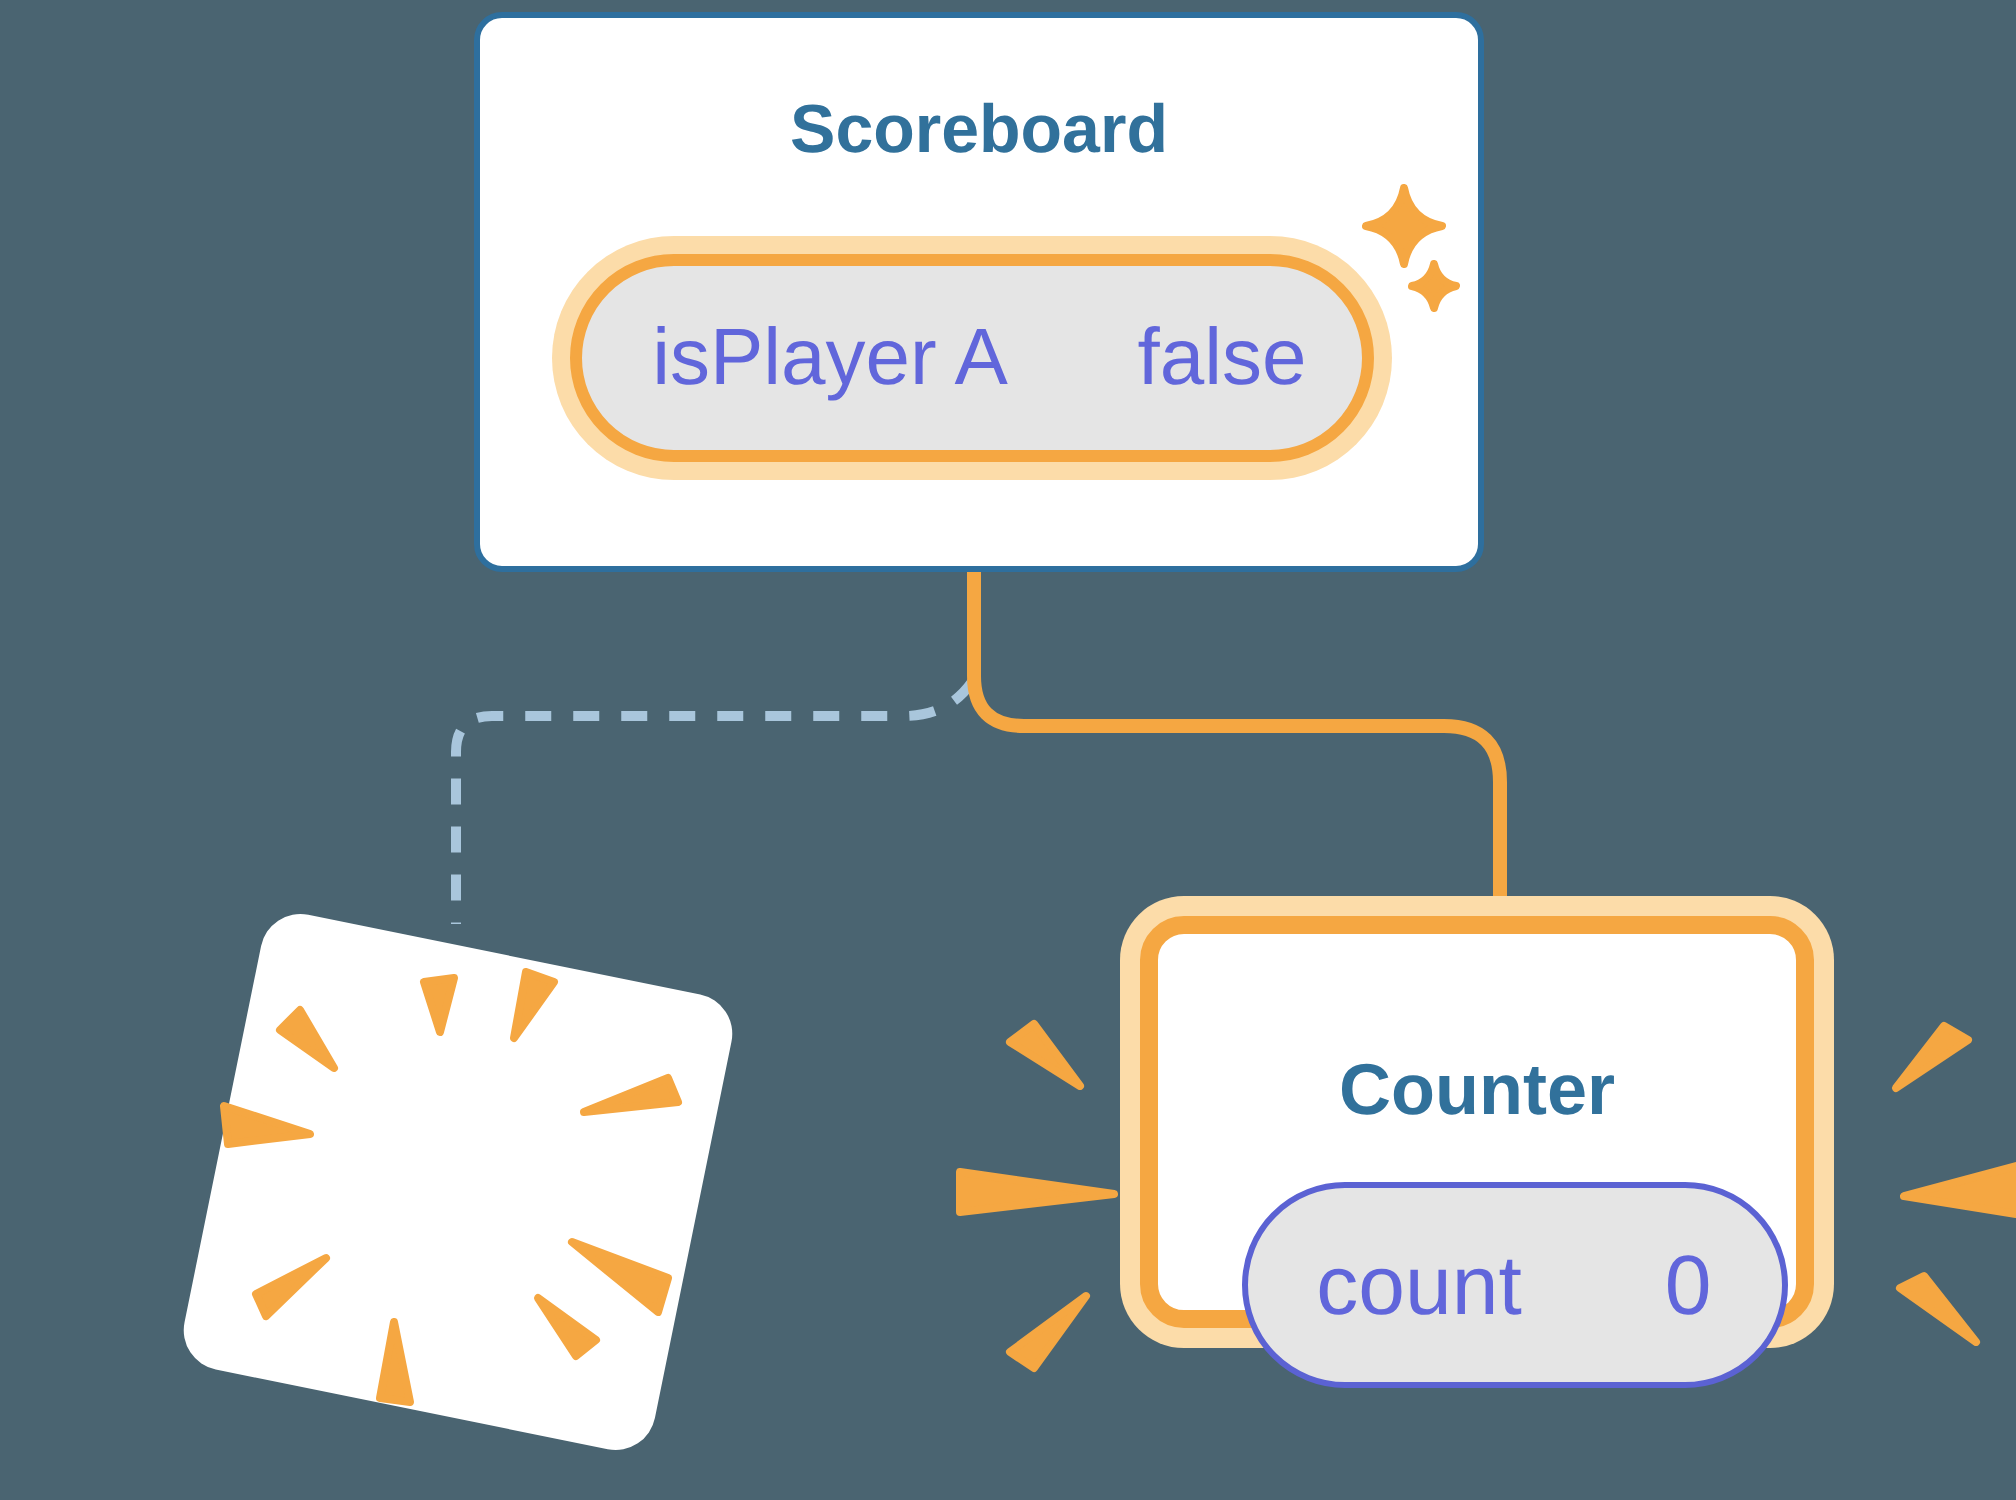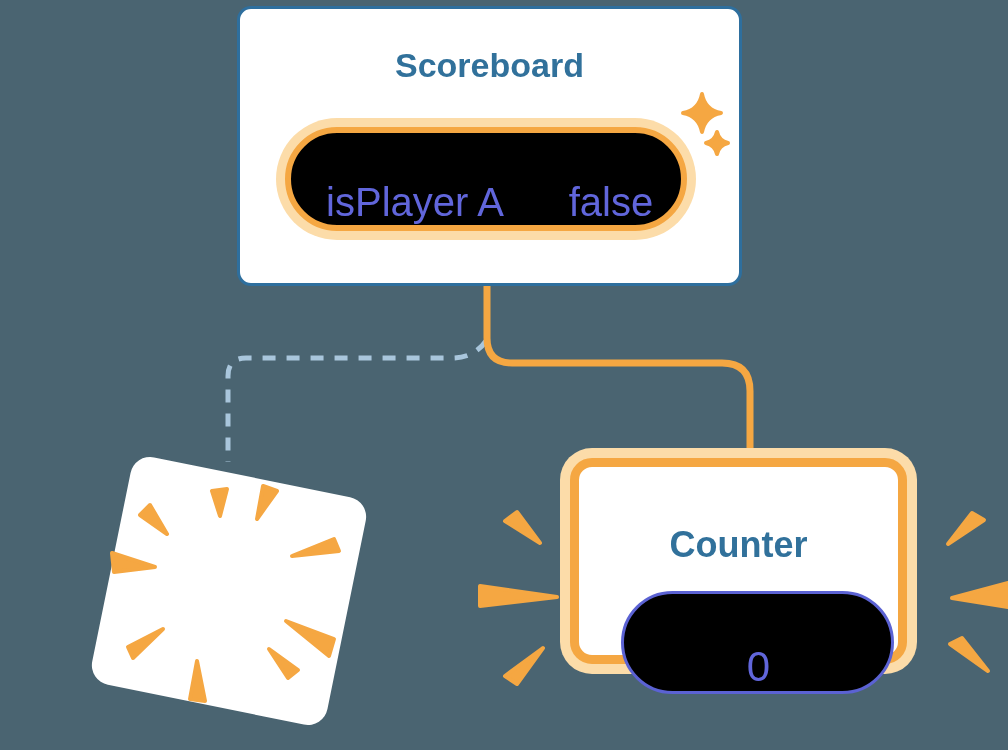--- a/index.html
+++ b/index.html
@@ -13,21 +13,21 @@
   .canvas{position:relative;width:1008px;height:750px;background:var(--bg);overflow:hidden;padding-left:12px;}
   .decor{position:absolute;left:0;top:0;z-index:1;pointer-events:none;}
   .sparkle-layer{position:absolute;left:0;top:0;z-index:3;pointer-events:none;}
 
   .card{position:absolute;background:var(--card-bg);z-index:2;}
   .card-title{position:absolute;left:0;width:100%;text-align:center;color:var(--title-blue);font-weight:700;}
 
   
   .scoreboard{left:237px;top:6px;width:505px;height:280px;border:3px solid var(--card-border-blue);border-radius:14px;}
   .scoreboard .card-title{top:36px;font-size:34px;line-height:40px;}
-  .pill{position:absolute;display:flex;align-items:flex-end;background:#000000;}
+  .pill{position:absolute;display:flex;align-items:center;background:#e5e5e5;}
   .pill-section{display:flex;align-items:center;justify-content:center;}
   .orange-pill{left:45px;top:118px;width:402px;height:104px;border:6px solid var(--orange);
     border-radius:52px;box-shadow:0 0 0 9px var(--orange-light);}
   .orange-pill .pill-divider{width:2px;background:var(--orange);}
   .orange-pill .pill-label{width:248px;color:var(--purple);font-size:40px;font-weight:400;}
   .orange-pill .pill-value{flex:1;color:var(--purple);font-size:40px;font-weight:400;}
 
   
   .counter{left:570px;top:458px;width:337px;height:206px;border:9px solid var(--orange);
     border-radius:22px;box-shadow:0 0 0 10px var(--orange-light);}
@@ -86,20 +86,21 @@
     <div class="pill orange-pill">
       <div class="pill-section pill-label">isPlayer A</div>
       <div class="pill-divider"></div>
       <div class="pill-section pill-value">false</div>
     </div>
   </div>
 
   <div class="card counter">
     <div class="card-title">Counter</div>
     <div class="pill purple-pill">
+      <div class="pill-section pill-label">count</div>
       <div class="pill-divider"></div>
       <div class="pill-section pill-value">0</div>
     </div>
   </div>
 
   <svg class="sparkle-layer" width="1008" height="750" viewBox="0 0 1008 750">
     <path class="f-orange" stroke-width="0" d="M 702 94 Q 705 110 721 113 Q 705 116 702 132 Q 699 116 683 113 Q 699 110 702 94 Z"></path>
     <path class="f-orange" stroke-width="0" d="M 717 132 Q 719 141 728 143 Q 719 145 717 154 Q 715 145 706 143 Q 715 141 717 132 Z"></path>
   </svg>
 

